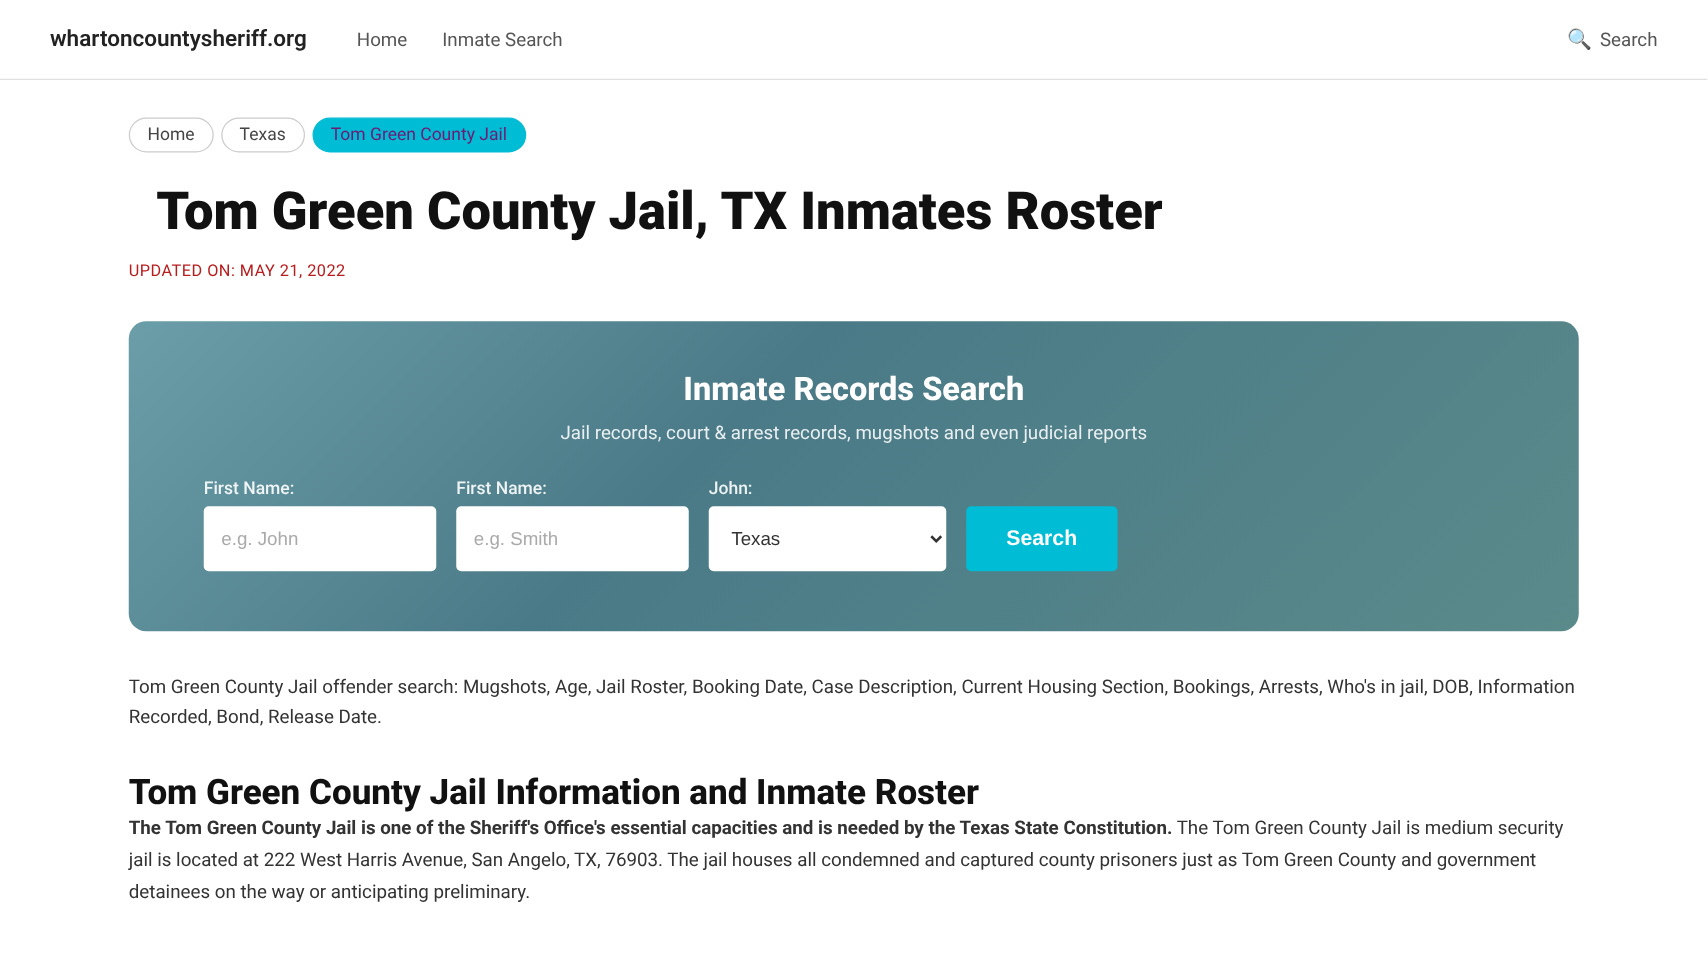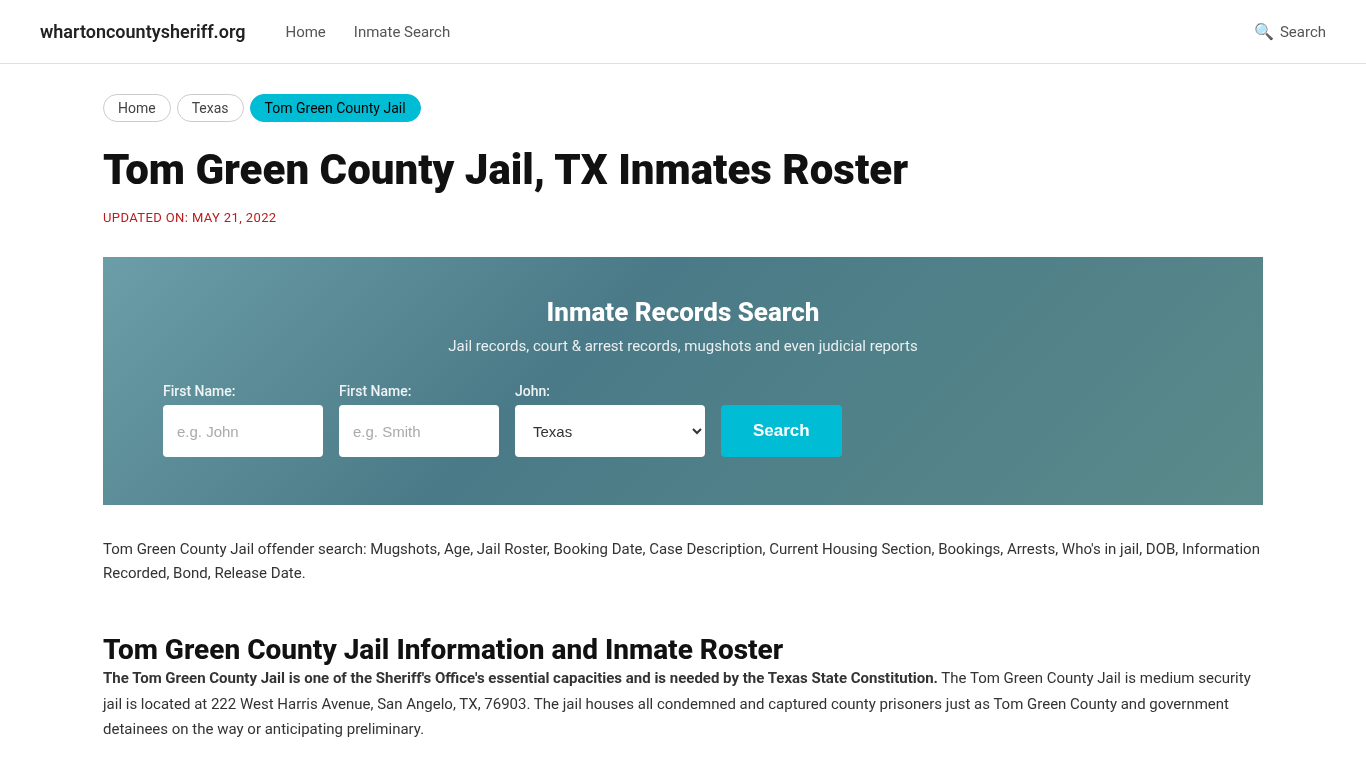--- a/index.html
+++ b/index.html
@@ -76,45 +76,46 @@
       color: #444;
       background: #fff;
     }
     .breadcrumb-item-texas {
       border: 1px solid #ccc;
       color: #444;
       background: #fff;
     }
     .breadcrumb-item-active {
       background: #00bcd4;
-      color: #000000;
+      color: #701a75;
       border: 1px solid #00bcd4;
       text-align: right;
     }
 
     
     .page-title {
       font-size: 42px;
       font-weight: 900;
       color: #111;
       line-height: 1.15;
       margin-bottom: 16px;
+      margin-left: 22px;
     }
     .updated-date {
       font-size: 13px;
       color: #b91c1c;
       text-transform: uppercase;
       letter-spacing: 0.03em;
       margin-bottom: 32px;
     }
 
     
     .search-panel {
       background: linear-gradient(135deg, #6b9ea8 0%, #4a7a87 40%, #5a8a8a 100%);
-      border-radius: 0;
+      border-radius: 14px;
       padding: 40px 60px 48px;
       text-align: center;
       margin-bottom: 32px;
     }
     .search-panel-title {
       font-size: 26px;
       font-weight: 800;
       color: #fff;
       margin-bottom: 10px;
     }
@@ -134,21 +135,21 @@
       flex-direction: column;
       align-items: flex-start;
       gap: 6px;
     }
     .form-label {
       font-size: 14px;
       color: rgba(255,255,255,0.9);
       font-weight: 500;
     }
     .form-input {
-      width: 160px;
+      width: 186px;
       height: 52px;
       padding: 0 14px;
       border: none;
       border-radius: 4px;
       font-size: 15px;
       color: #0f172a;
       outline: none;
     }
     .form-input::placeholder { color: #aaa; }
     .form-select {
@@ -175,21 +176,21 @@
       font-weight: 600;
       cursor: pointer;
       white-space: nowrap;
     }
 
     
     .body-text {
       font-size: 15px;
       color: #333;
       line-height: 1.6;
-      margin-bottom: 48px;
+      margin-bottom: 32px;
     }
 
     
     .section-title {
       font-size: 28px;
       font-weight: 800;
       color: #111;
       margin-bottom: 0;
     }
     .section-body {

